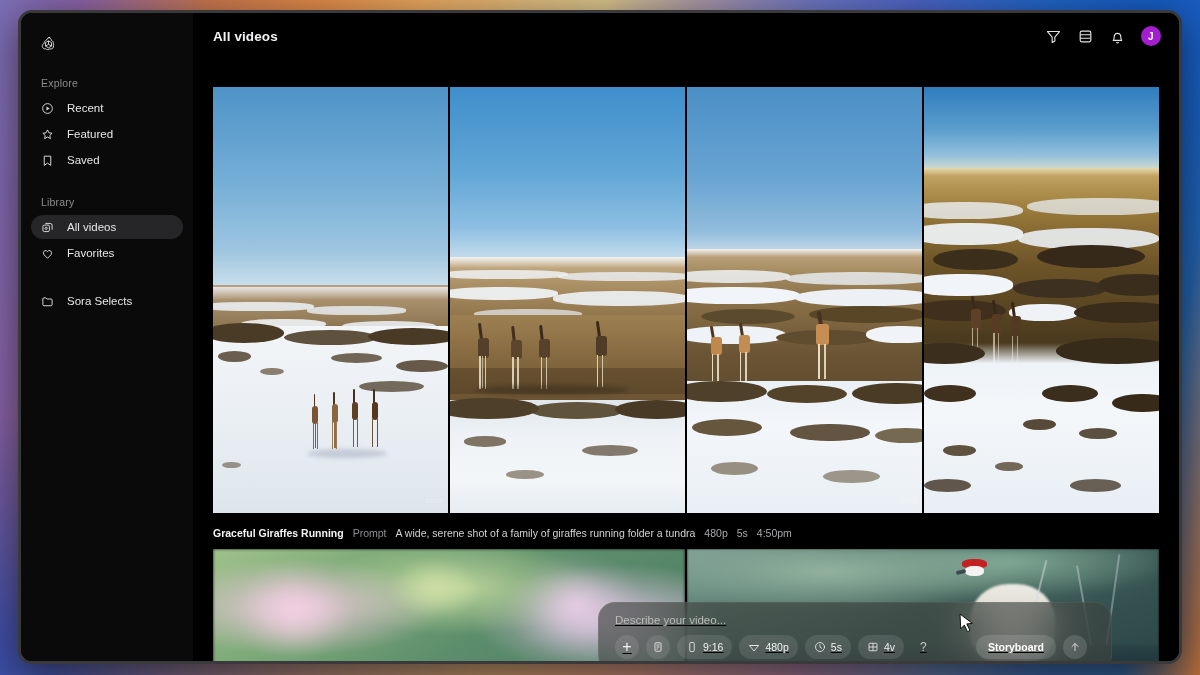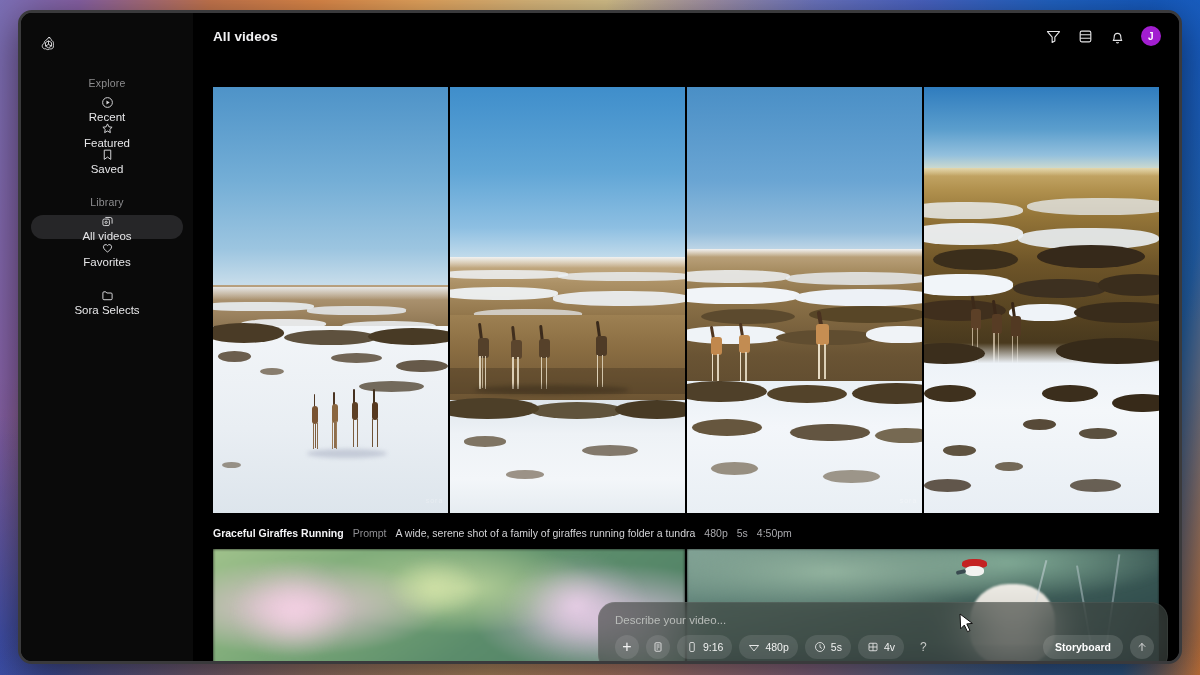--- a/index.html
+++ b/index.html
@@ -62,37 +62,36 @@
     z-index: 3;
   }
   .brand {
     height: 34px;
     display: flex; align-items: center;
     padding-left: 8px;
     margin-bottom: 16px;
   }
   .logo-svg { width: 19px; height: 19px; display: block; }
 
-  .nav-group { margin-bottom: 14px; text-align: center; }
+  .nav-group { margin-bottom: 14px; }
   .group-label {
     font-size: 10.5px;
     color: #8d8d8f;
     letter-spacing: .2px;
     padding: 0 10px;
     margin-bottom: 7px;
   }
   .nav-item {
     display: flex; align-items: center;
-    gap: 2px;
+    gap: 13px;
     height: 24px;
     padding: 0 10px;
     border-radius: 12px;
     cursor: pointer;
     margin-bottom: 2px;
-    flex-direction: column;
   }
   .nav-item.active { background: #262628; }
   .nav-item .ico {
     width: 13px; height: 13px;
     flex: 0 0 13px;
     display: flex; align-items: center; justify-content: center;
     color: #d8d8da;
   }
   .nav-item .ico svg { width: 13px; height: 13px; display:block; }
   .nav-label {
@@ -193,28 +192,29 @@
     display: flex; gap: 2px;
     padding: 0 20px;
     height: 130px;
     margin-top: 6px;
   }
 
   
   .composer {
     position: absolute;
     left: 405px; top: 589px;
-    width: 570px; height: 70px;
+    width: 514px; height: 70px;
     border-radius: 17px;
     background: rgba(62,66,62,0.62);
     backdrop-filter: blur(22px);
     -webkit-backdrop-filter: blur(22px);
     border: 1px solid rgba(255,255,255,0.06);
     z-index: 9;
-    padding: 11px 13px 0 16px;
+    padding: 11px 24px 0 16px;
+    text-decoration: underline;
   }
   .composer-placeholder {
     font-size: 11.5px;
     color: #b9bcb9;
     margin-bottom: 9px;
     cursor: text;
   }
   .chip-row { display: flex; align-items: center; gap: 7px; }
   .chip {
     height: 24px;

